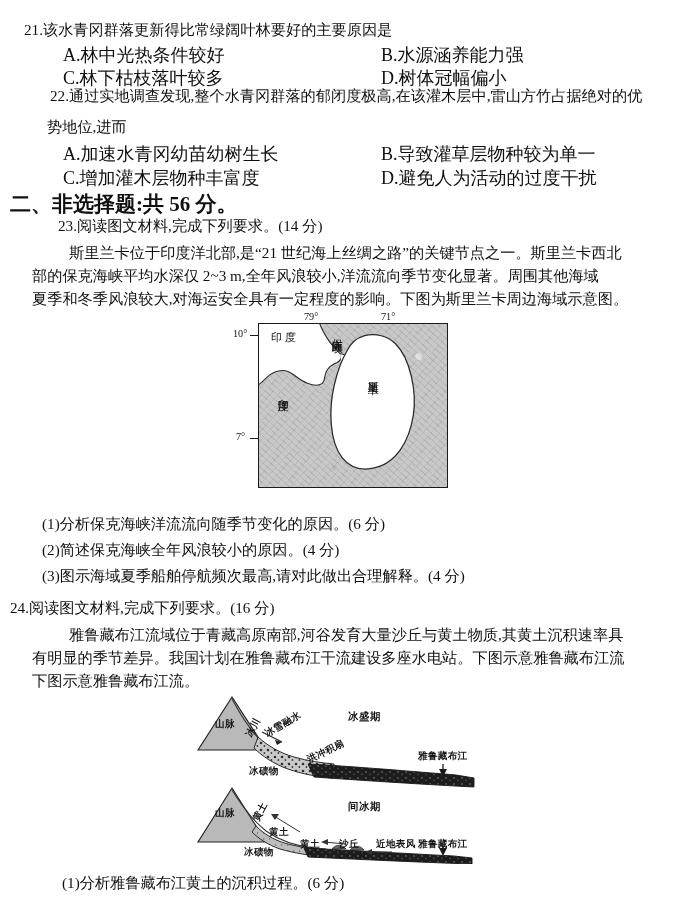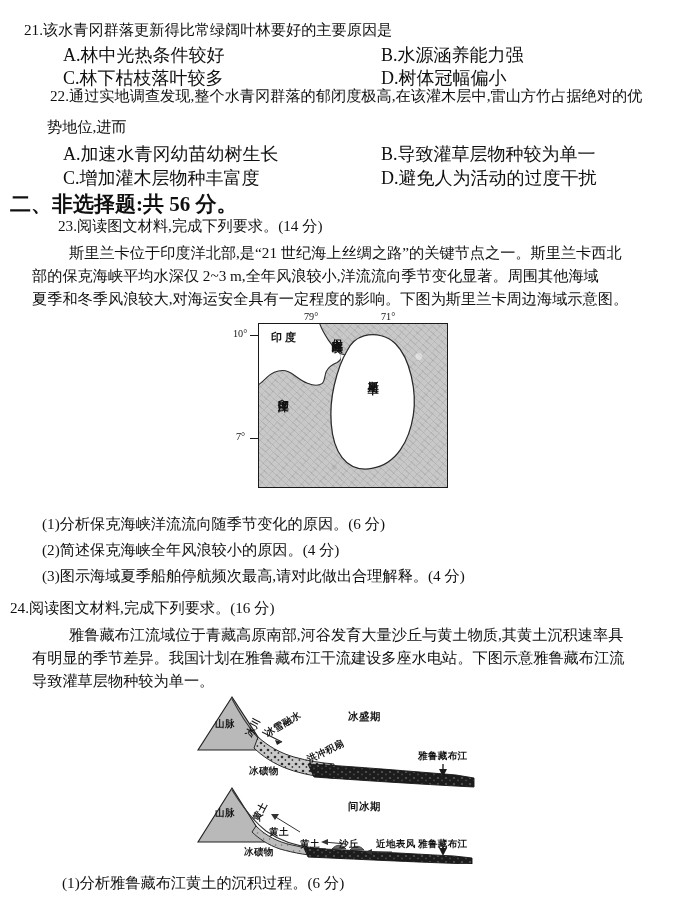--- a/index.html
+++ b/index.html
@@ -89,21 +89,21 @@
       radial-gradient(circle at 40% 88%, rgba(170,170,170,0.5) 0 2px, transparent 3px),
       radial-gradient(circle at 85% 20%, rgba(255,255,255,0.45) 0 3px, transparent 4px),
       repeating-linear-gradient(42deg, rgba(120,120,120,0.22) 0 1px, transparent 1px 5px),
       repeating-linear-gradient(-47deg, rgba(140,140,140,0.18) 0 1px, transparent 1px 6px),
       #c8c8c8;
   }
   .map-svg { position: absolute; inset: 0; }
   .map-label {
     position: absolute;
     font-size: 11px;
-    font-weight: bold;
+    font-weight: normal;
     color: #111;
     font-family: "Liberation Serif", "DejaVu Serif", serif;
     line-height: 1.02;
     letter-spacing: 0.5px;
   }
   .map-label.vert {
     writing-mode: vertical-rl;
     text-orientation: upright;
     letter-spacing: 1px;
   }
@@ -211,21 +211,21 @@
     </div>
   </div>
 
   <div class="sub-q" style="top:514px;">(1)分析保克海峡洋流流向随季节变化的原因。(6 分)</div>
   <div class="sub-q" style="top:540px;">(2)简述保克海峡全年风浪较小的原因。(4 分)</div>
   <div class="sub-q" style="top:566px;">(3)图示海域夏季船舶停航频次最高,请对此做出合理解释。(4 分)</div>
 
   <div class="qnum-line" style="top:598px;left:10px;">24.阅读图文材料,完成下列要求。(16 分)</div>
   <div class="para" style="top:625px;left:69px;">雅鲁藏布江流域位于青藏高原南部,河谷发育大量沙丘与黄土物质,其黄土沉积速率具</div>
   <div class="para" style="top:648px;left:32px;">有明显的季节差异。我国计划在雅鲁藏布江干流建设多座水电站。下图示意雅鲁藏布江流</div>
-  <div class="para" style="top:671px;left:32px;">导致灌草层物种较为单一。</div>
+  <div class="para" style="top:671px;left:32px;">下图示意雅鲁藏布江流。</div>
 
   <div id="yarlung-figure">
     <svg class="yz-svg" viewBox="0 0 300 172" preserveAspectRatio="none">
       <defs>
         <pattern id="moraineDots" width="7" height="7" patternUnits="userSpaceOnUse">
           <rect width="7" height="7" fill="#c9c9c9"></rect>
           <circle cx="2" cy="2" r="1.3" fill="#2e2e2e"></circle>
           <circle cx="5.4" cy="5" r="0.9" fill="#3a3a3a"></circle>
         </pattern>
         <pattern id="rockDark" width="8" height="6" patternUnits="userSpaceOnUse">

